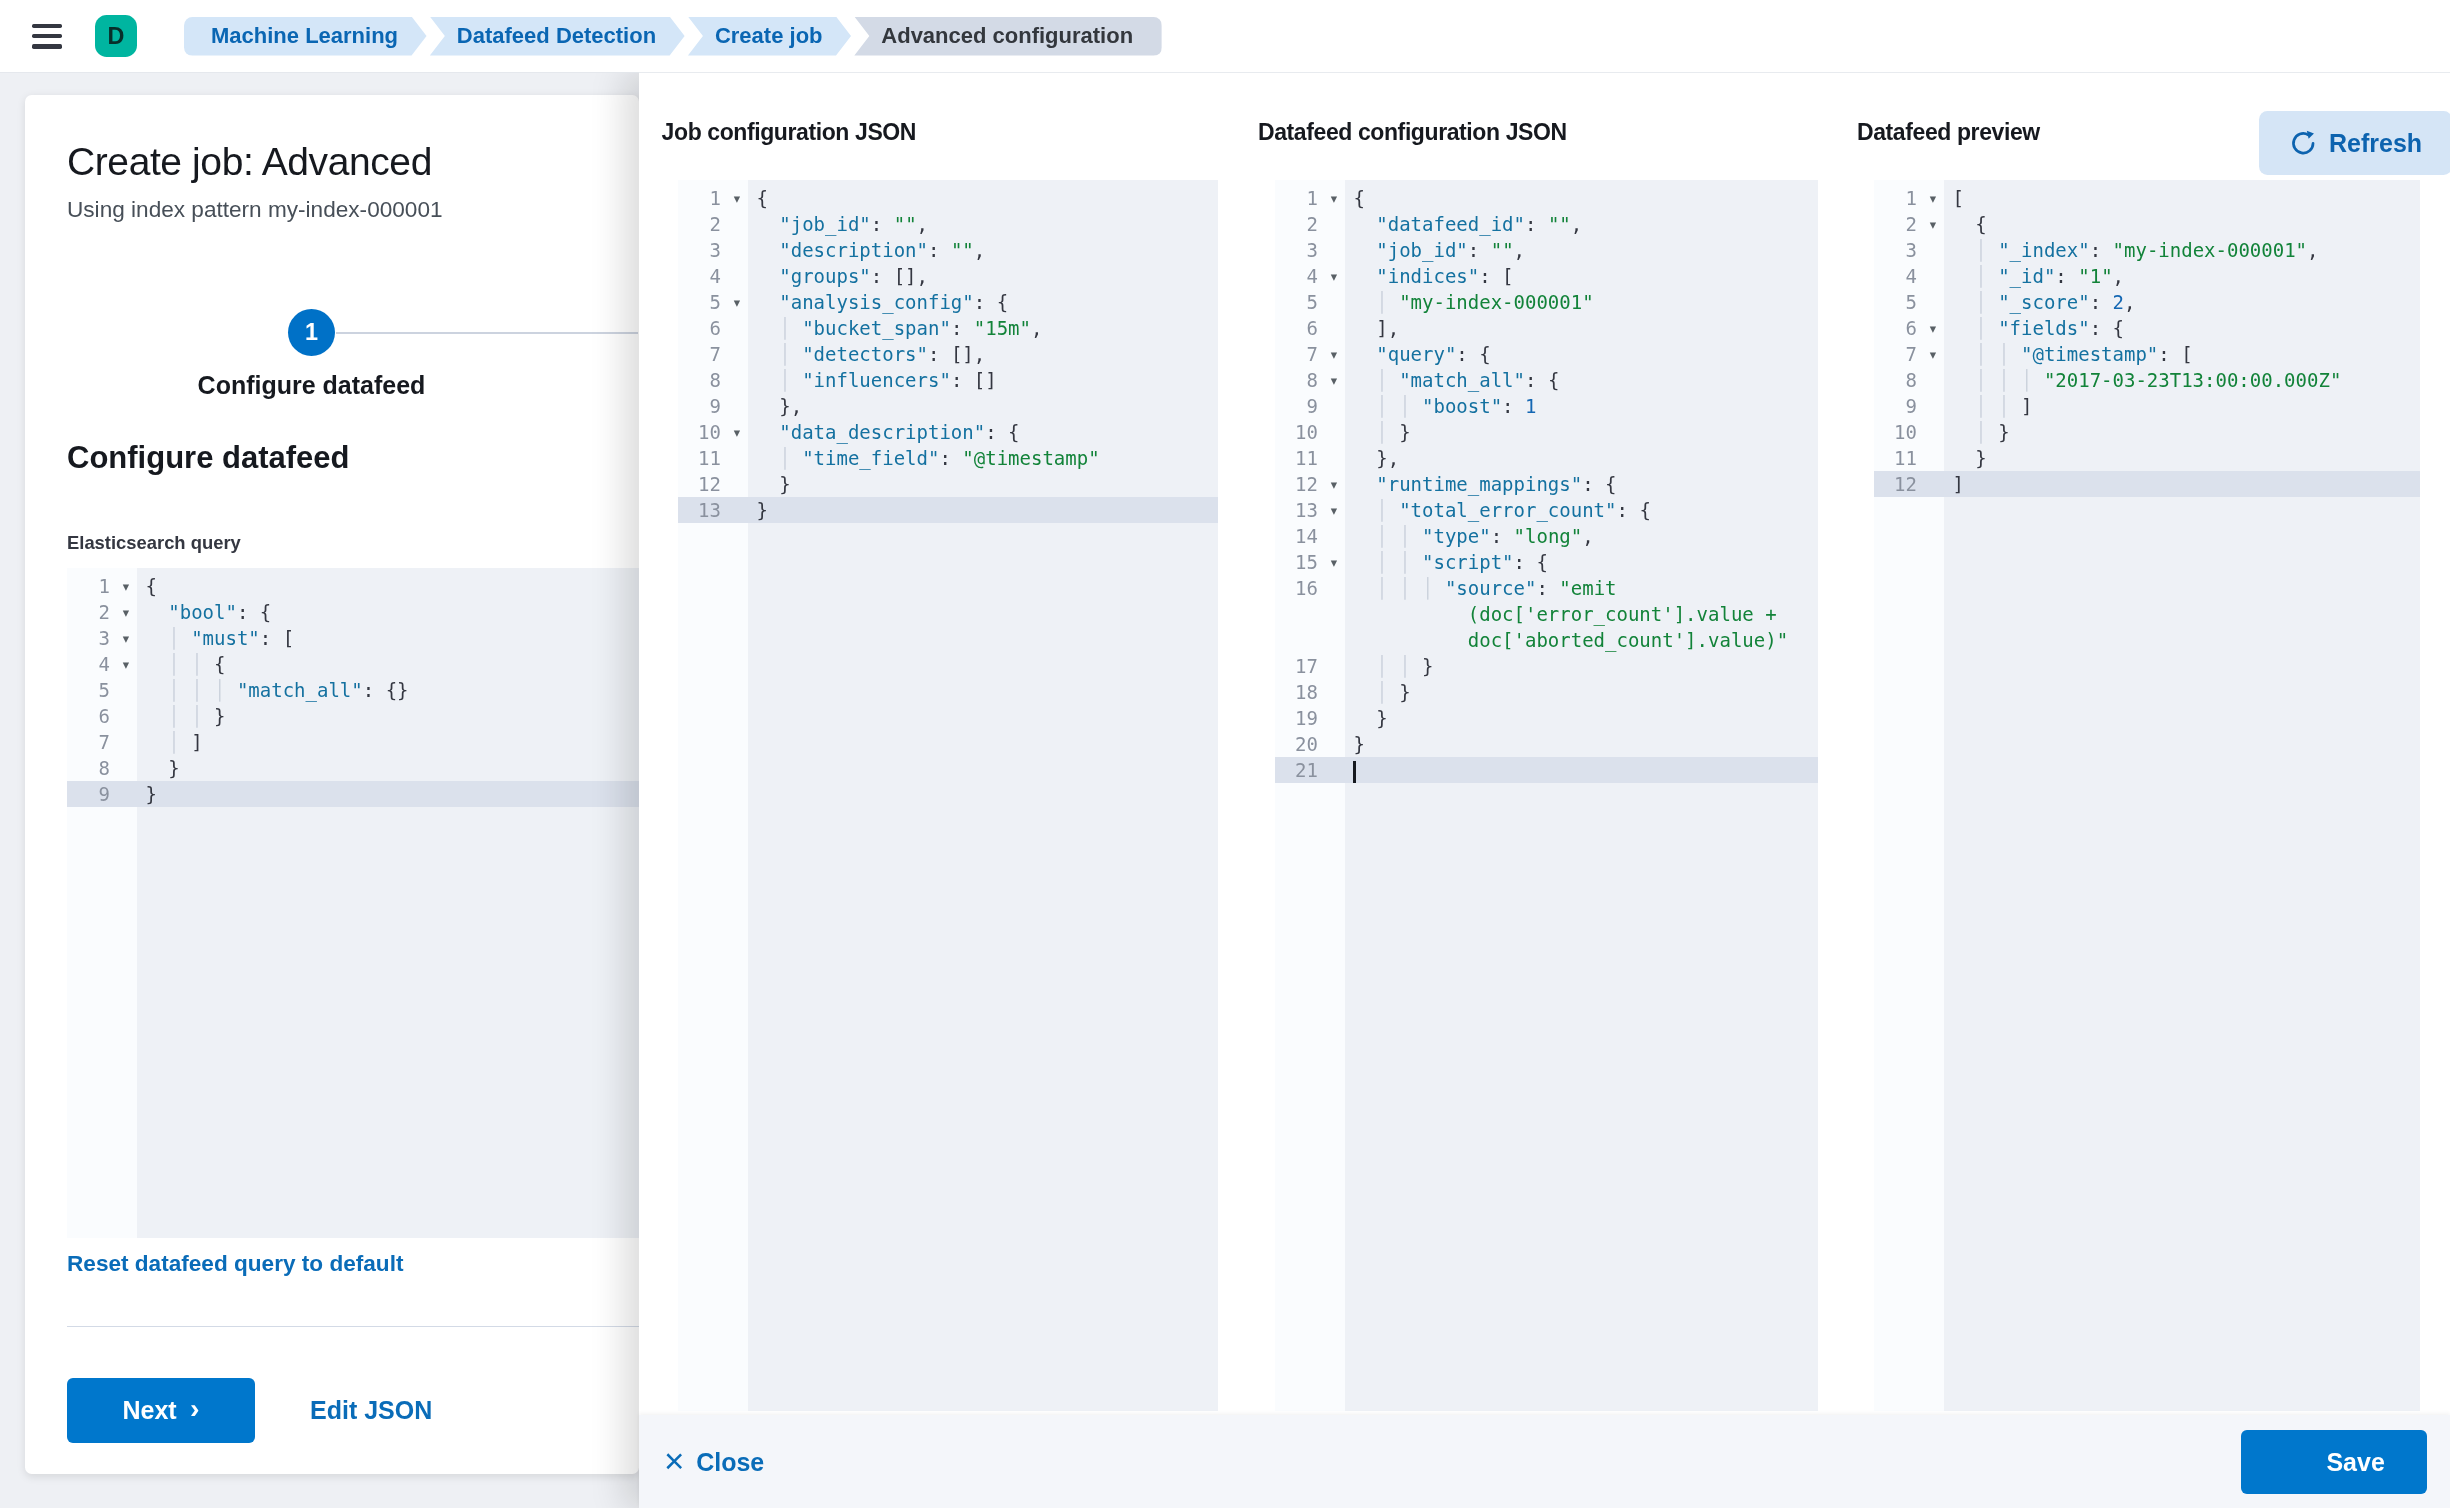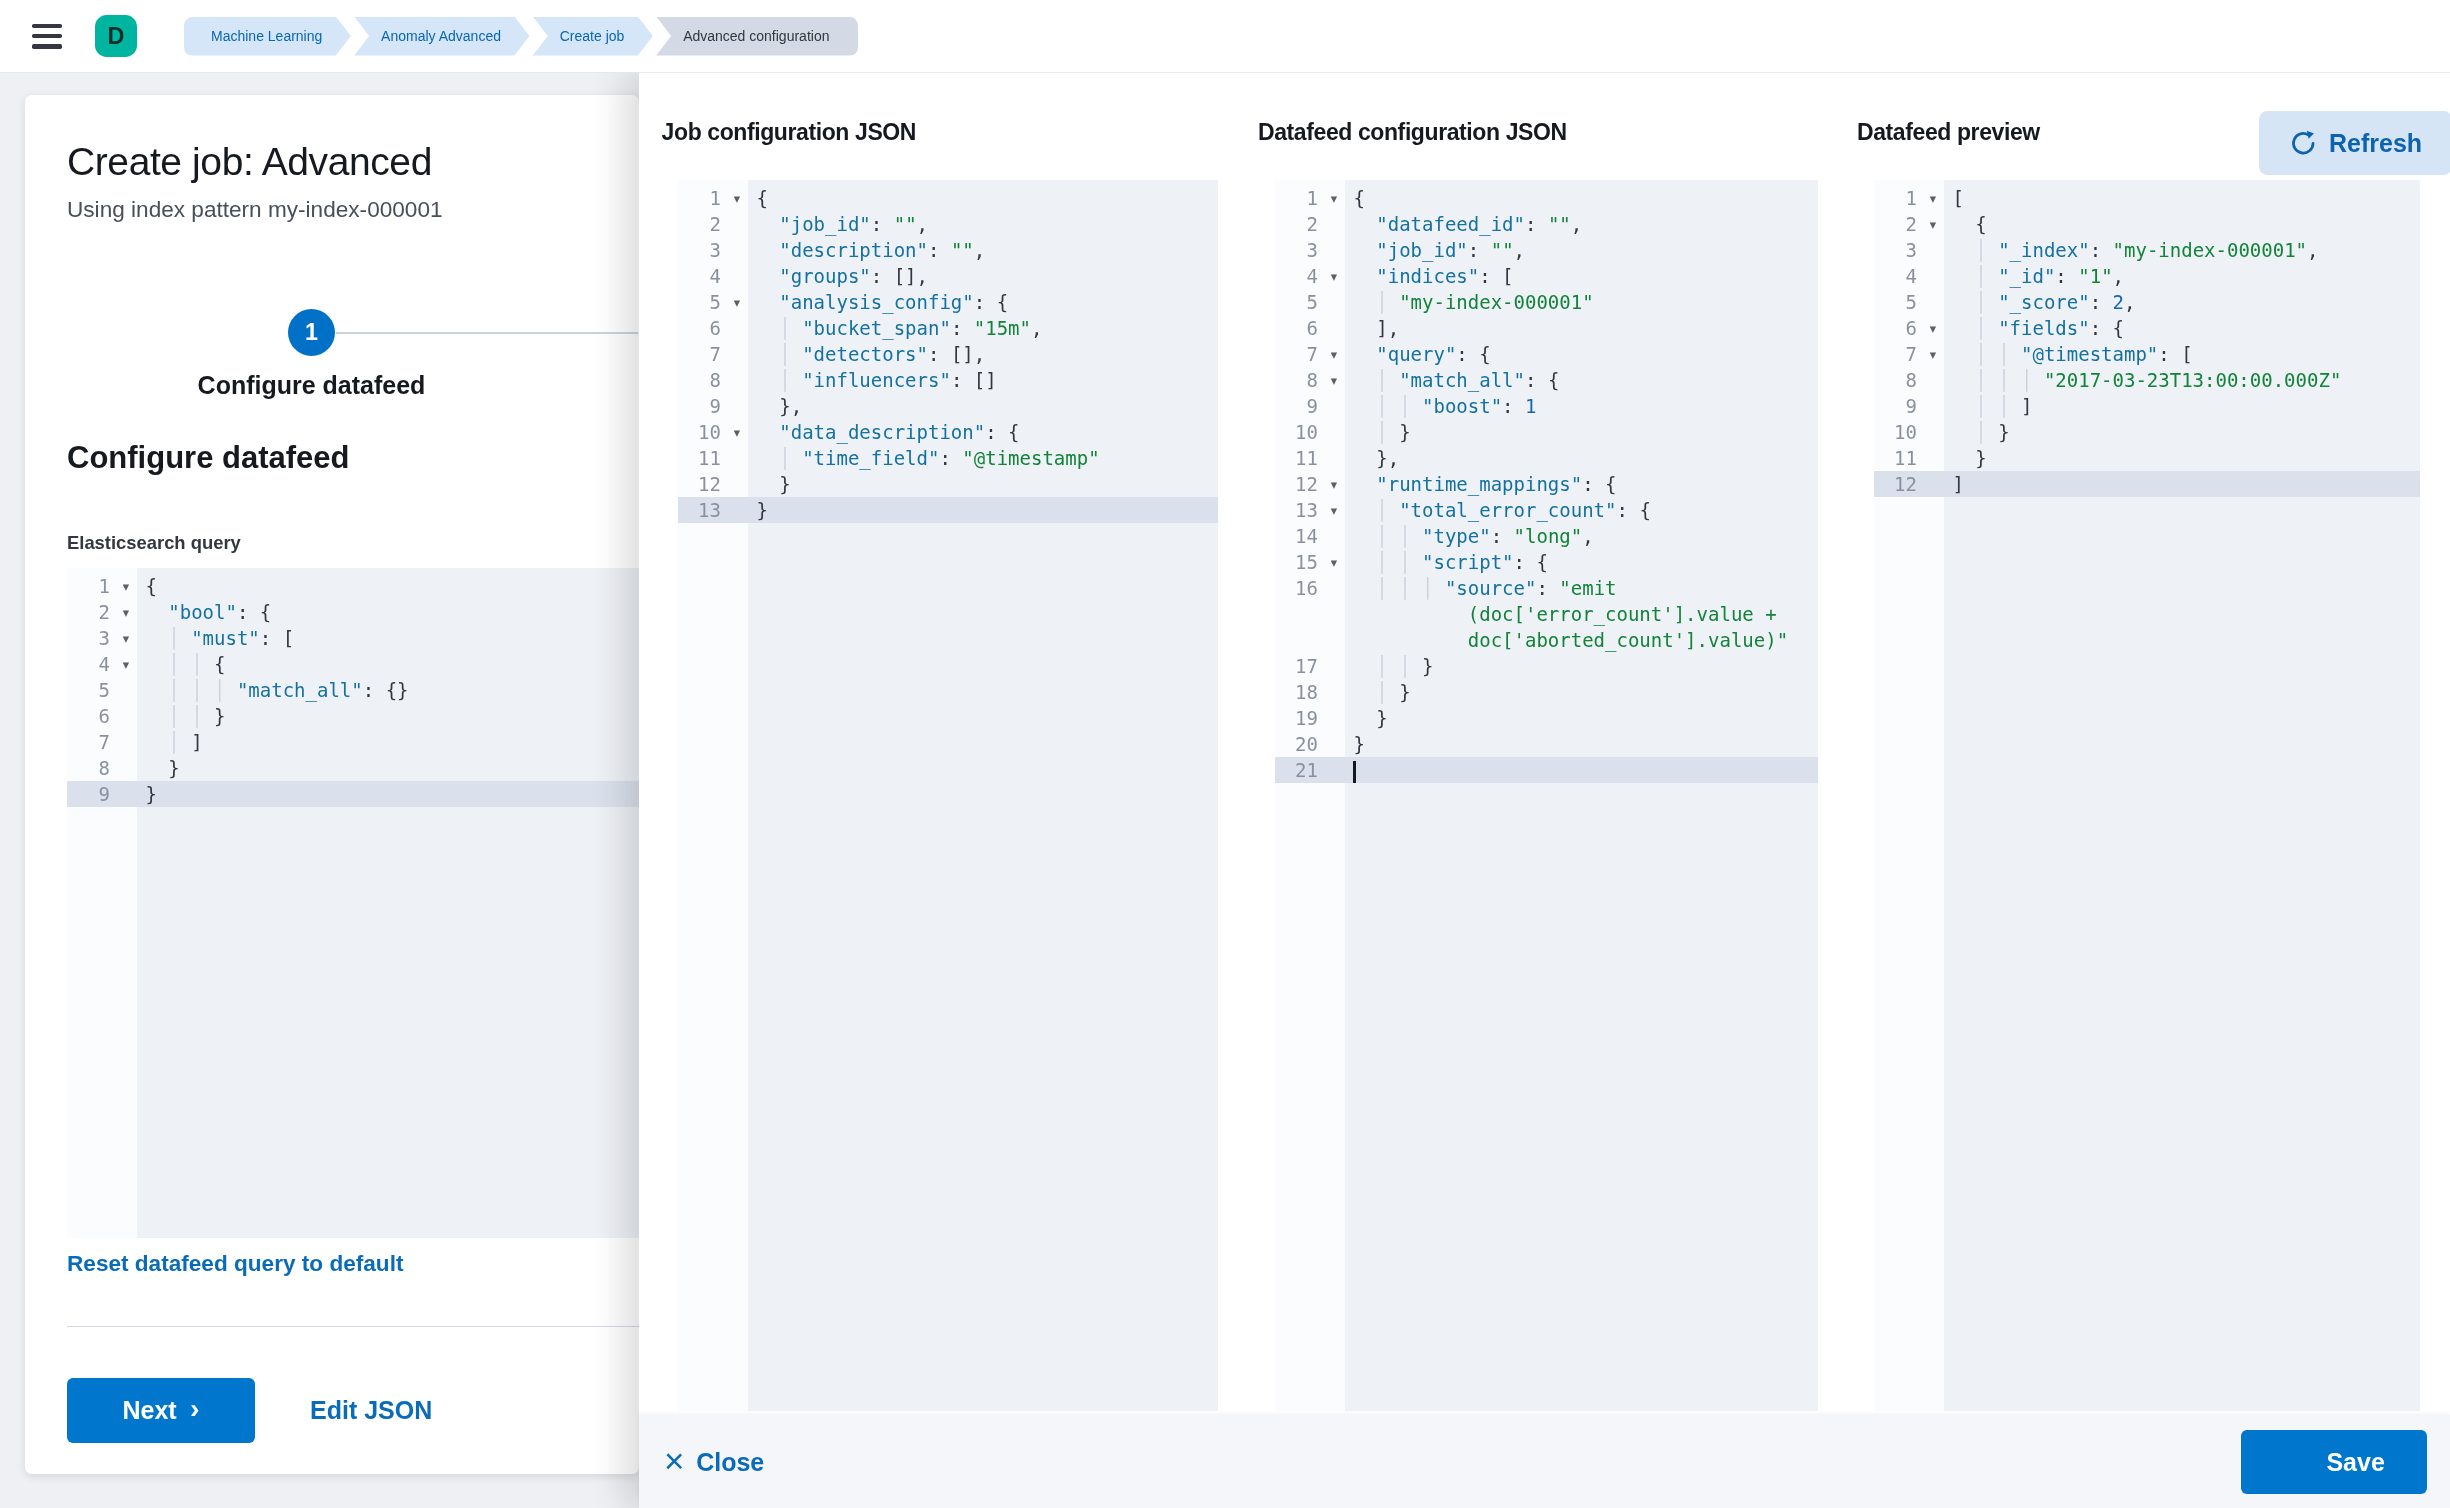--- a/index.html
+++ b/index.html
@@ -10,21 +10,21 @@
   
   .topbar { position:absolute; left:0; top:0; width:2450px; height:72px; background:#fff;
             box-shadow:0 0.8px 0 #e3e6ec; display:flex; align-items:center; z-index:30; }
   .hamburger { width:30px; height:25px; margin-left:32px; display:flex; flex-direction:column; justify-content:space-between; cursor:pointer; }
   .hamburger span { display:block; height:4.2px; border-radius:1.7px; background:#343741; }
   .avatar { width:42px; height:42px; margin-left:33px; border-radius:11.7px; background:#00b5a0;
             display:flex; align-items:center; justify-content:center;
             font-size:23.4px; font-weight:700; color:#072f2a; }
   .crumbs { display:flex; align-items:center; margin-left:47px; }
   .crumb { height:39px; display:flex; align-items:center; padding:0 28.5px 0 27px;
-           background:#d4e6f8; color:#0a66b3; font-size:14px; font-weight:400;
+           background:#d4e6f8; color:#0a66b3; font-size:22px; font-weight:700;
            margin-right:3.3px; cursor:pointer;
            clip-path:polygon(0 0, calc(100% - 15px) 0, 100% 50%, calc(100% - 15px) 100%, 0 100%, 15px 50%); }
   .crumb.first { border-radius:8.4px 0 0 8.4px;
            clip-path:polygon(0 0, calc(100% - 15px) 0, 100% 50%, calc(100% - 15px) 100%, 0 100%); }
   .crumb.last { background:#d3dae6; color:#33373d; cursor:default; border-radius:0 8.4px 8.4px 0;
            clip-path:polygon(0 0, 100% 0, 100% 100%, 0 100%, 15px 50%); }
 
   
   .card { position:absolute; left:25px; top:95px; width:614px; height:1379px; background:#fff;
           border-radius:6.7px; box-shadow:0 2.5px 8.4px rgba(0,0,0,.10); z-index:5; }
@@ -91,21 +91,21 @@
 
   <div class="topbar">
     <div class="hamburger">
         <span></span>
         <span></span>
         <span></span>
       </div>
     <div class="avatar">D</div>
     <div class="crumbs">
       <div class="crumb first">Machine Learning</div>
-      <div class="crumb">Anomaly Advanced</div>
+      <div class="crumb">Datafeed Detection</div>
       <div class="crumb">Create job</div>
       <div class="crumb last">Advanced configuration</div>
     </div>
   </div>
 
   <div class="card">
     <div class="page-title">Create job: Advanced</div>
     <div class="page-subtitle">Using index pattern my-index-000001</div>
 
     <div class="step-line"></div>

